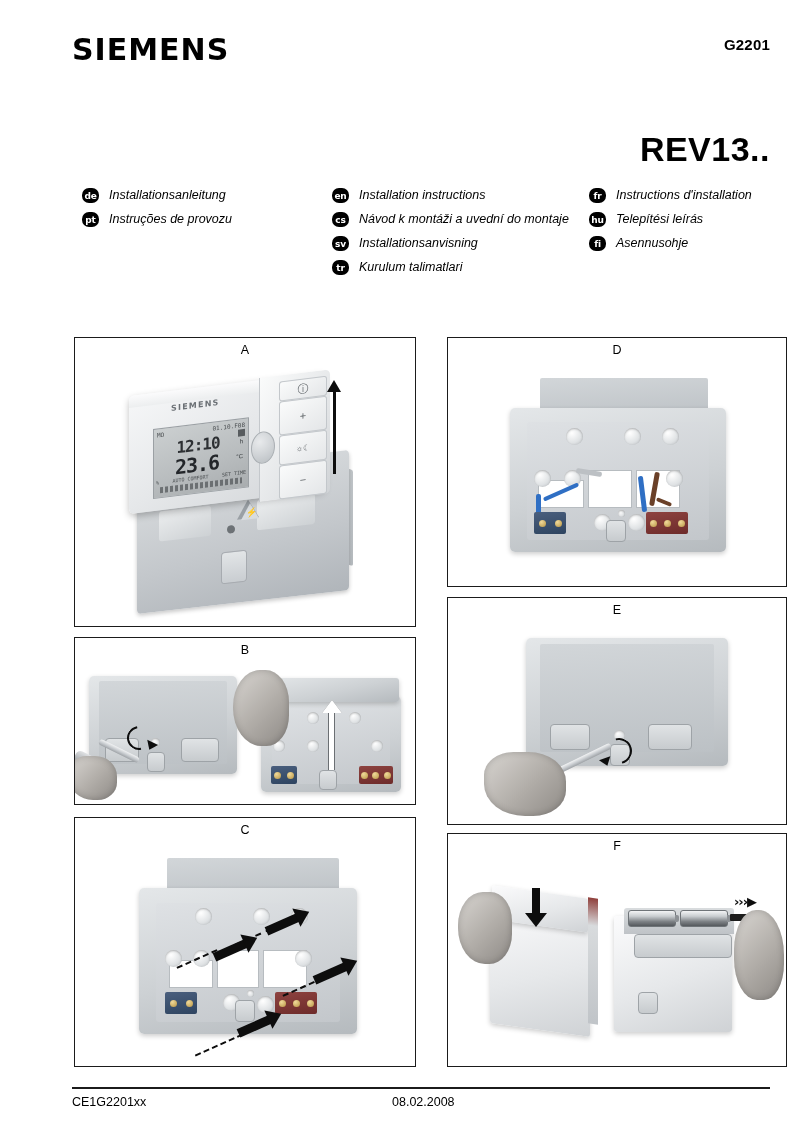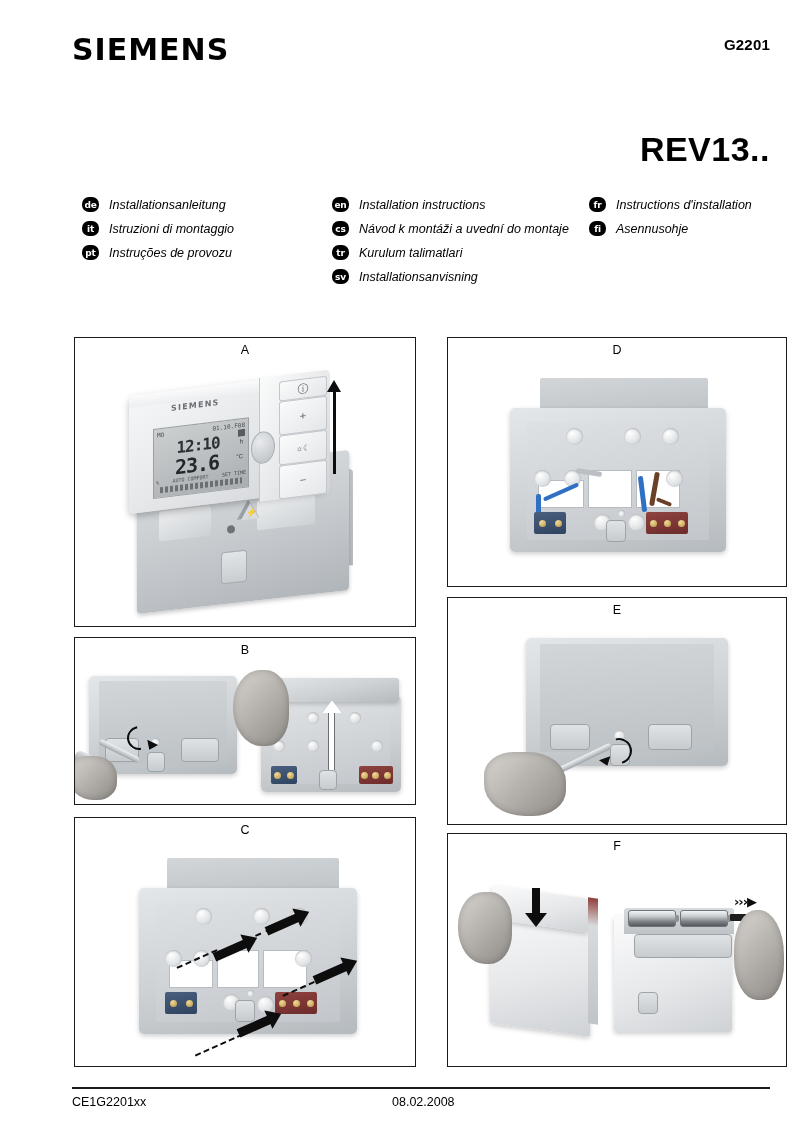--- a/index.html
+++ b/index.html
@@ -10,21 +10,21 @@
   .brand{position:absolute;left:72px;top:32px;font-size:30px;font-weight:bold;letter-spacing:1.0px;font-family:"DejaVu Sans",sans-serif;}
   .docnum{position:absolute;right:32px;top:36px;font-size:15px;font-weight:bold;letter-spacing:.2px;}
   .model{position:absolute;right:32px;top:130px;font-size:34px;font-weight:bold;letter-spacing:.5px;margin-left:14px;}
 
   
   .langs{position:absolute;left:82px;top:188px;width:700px;}
   .langcol{position:absolute;top:0;}
   .langcol.c1{left:0;width:248px;}
   .langcol.c2{left:250px;width:255px;}
   .langcol.c3{left:507px;width:195px;}
-  .langrow{height:24px;display:flex;align-items:flex-end;}
+  .langrow{height:24px;display:flex;align-items:flex-start;}
   .badge{width:17px;height:15px;border-radius:7px;background:#000;color:#fff;font-size:9px;font-weight:bold;
          display:flex;align-items:center;justify-content:center;flex:0 0 auto;font-family:"DejaVu Sans",sans-serif;letter-spacing:-.2px;}
   .langtxt{font-size:12.5px;font-style:italic;margin-left:10px;white-space:nowrap;}
 
   
   .panel{position:absolute;border:1.6px solid #1b1b1b;background:#fff;overflow:hidden;}
   .panel .plabel{position:absolute;top:5px;left:0;right:0;text-align:center;font-size:12.5px;z-index:40;}
   .stage{position:absolute;left:0;right:0;top:18px;bottom:4px;}
 
   #pA{left:74px;  top:337px; width:340px; height:288px;}
@@ -159,52 +159,52 @@
   <div class="model">REV13..</div>
 
   <div class="langs">
 
     <div class="langcol c1">
       <div class="langrow">
         <span class="badge">de</span>
         <span class="langtxt">Installationsanleitung</span>
       </div>
       <div class="langrow">
-        <span class="badge">it</span>
-        <span class="langtxt">Istruzioni di montaggio</span>
-      </div>
-      <div class="langrow">
         <span class="badge">pt</span>
         <span class="langtxt">Instruções de provozu</span>
       </div>
     </div>
 
     <div class="langcol c2">
       <div class="langrow">
         <span class="badge">en</span>
         <span class="langtxt">Installation instructions</span>
       </div>
       <div class="langrow">
         <span class="badge">cs</span>
         <span class="langtxt">Návod k montáži a uvední do montaje</span>
       </div>
       <div class="langrow">
+        <span class="badge">sv</span>
+        <span class="langtxt">Installationsanvisning</span>
+      </div>
+      <div class="langrow">
         <span class="badge">tr</span>
         <span class="langtxt">Kurulum talimatlari</span>
       </div>
-      <div class="langrow">
-        <span class="badge">sv</span>
-        <span class="langtxt">Installationsanvisning</span>
-      </div>
     </div>
 
     <div class="langcol c3">
       <div class="langrow">
         <span class="badge">fr</span>
         <span class="langtxt">Instructions d'installation</span>
+      </div>
+      <div class="langrow">
+        <span class="badge">hu</span>
+        <span class="langtxt">Telepítési leírás</span>
       </div>
       <div class="langrow">
         <span class="badge">fi</span>
         <span class="langtxt">Asennusohje</span>
       </div>
     </div>
   </div>
 
   <div class="panel" id="pA">
     <div class="plabel">A</div>

